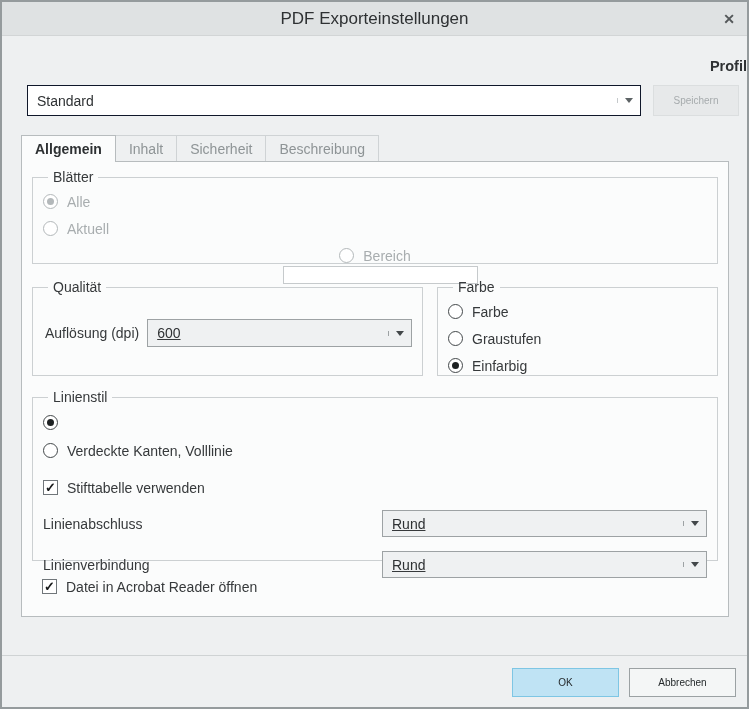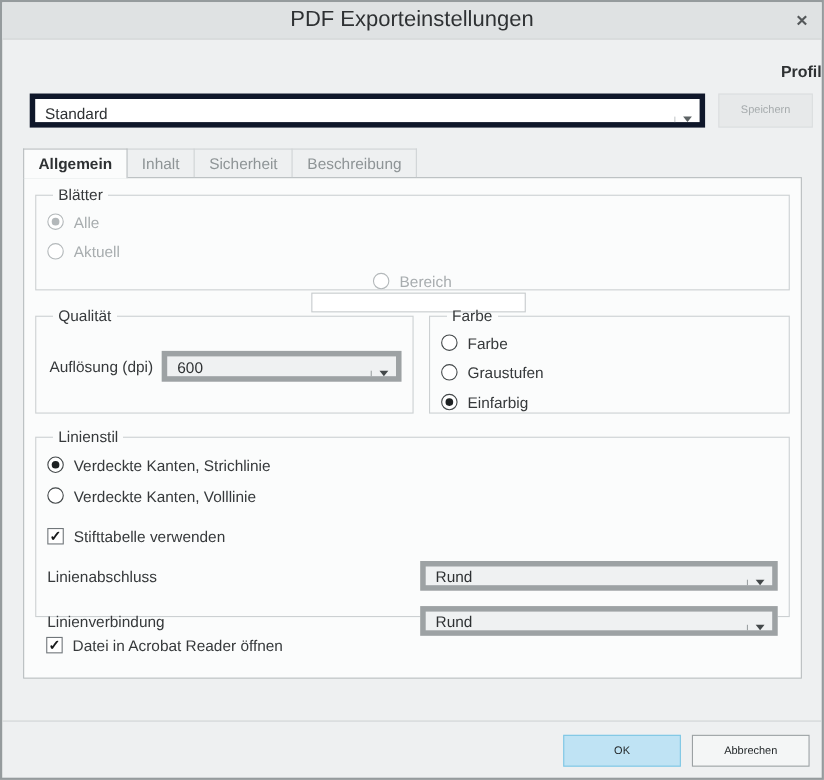--- a/index.html
+++ b/index.html
@@ -10,33 +10,33 @@
     position:relative; width:749px; height:709px;
     background:#eef0f1; border:2px solid #959b9d; overflow:hidden;
   }
 
   
   .titlebar {
     position:relative; height:34px; background:#dfe2e3;
     border-bottom:1px solid #d2d5d6;
     display:flex; align-items:center; justify-content:center;
   }
-  .titlebar .title { font-size:20px; color:#2e3133; }
+  .titlebar .title { font-size:17px; color:#2e3133; }
   .close-x {
     position:absolute; right:12px; top:50%; transform:translateY(-50%);
     font-size:14px; font-weight:bold; color:#54585a; cursor:default; line-height:1;
   }
 
   
   .profil-label { margin:22px 0 11px 12px; font-weight:bold; font-size:14.5px; color:#2e3133;text-align:right; }
   .profile-row { display:flex; align-items:center; margin:0 8px 0 25px; }
 
   .combo {
-    display:flex; align-items:flex-end; background:#ffffff;
-    border:5px solid #0f172a; height:31px;
+    display:flex; align-items:center; background:#ffffff;
+    border:1px solid #0f172a; height:31px;
   }
   .combo-white { flex:1; }
   .combo-text { flex:1; display:flex; align-items:center; padding:0 9px; color:#2e3133; }
   .combo-btn {
     width:23px; display:flex; align-items:center; justify-content:center;
     border-left:1px solid #c5c9cb; background:transparent;
   }
   .tri-down {
     width:0; height:0;
     border-left:4px solid transparent; border-right:4px solid transparent;
@@ -67,21 +67,21 @@
     margin:0 18px 0 19px; height:456px;
     background:#fbfcfc; border:1px solid #b7bcbe;
     padding:7px 10px 0 10px;
   }
 
   fieldset { border:1px solid #ccd0d2; padding:0 10px 8px 10px; }
   legend { padding:0 5px; margin-left:5px; color:#36393b; }
 
   .fs-sheets { height:95px; }
   .fs-row { display:flex; gap:14px; margin-top:15px; }
-  .fs-quality { width:344px; height:97px; }
+  .fs-quality { width:391px; height:97px; }
   .fs-color { flex:1; height:97px; }
   .fs-linestyle { margin-top:13px; height:172px; }
 
   
   .opt { display:flex; align-items:center; gap:9px; margin-top:6px; height:21px; }
   .radio {
     width:15px; height:15px; border-radius:50%;
     border:1px solid #43484a; background:#ffffff; position:relative; flex:0 0 auto;
   }
   .radio.selected::after {
@@ -99,21 +99,21 @@
   }
 
   .range-row { display:flex; align-items:center; margin-top:6px;flex-direction:column; }
   .range-input {
     flex:1; height:25px; margin:0 1px 0 12px;
     border:1px solid #c6cacc; background:#ffffff;
     font-family:inherit; font-size:14px; padding:0 6px; color:#2e3133; outline:none;
   }
 
   
-  .combo-gray { background:#eff1f2; border-color:#9da2a4; height:28px; }
+  .combo-gray { background:#eff1f2; border-color:#9da2a4; height:28px;text-decoration:underline; }
   .combo-gray .combo-btn { border-left-color:#9da2a4; }
   .combo-gray .tri-down { border-top-color:#43484a; }
 
   .dpi-row { display:flex; align-items:center; margin-top:24px; padding-left:2px; }
   .dpi-row .field-label { white-space:nowrap; }
   .dpi-row .combo { flex:1; margin-left:8px; }
 
   .select-row { display:flex; align-items:center; margin-top:12px; }
   .select-row.tight { margin-top:14px; }
   .select-row .combo { width:325px; margin-left:auto; height:27px; }
@@ -207,21 +207,20 @@
           <span class="radio selected"></span>
           <span class="opt-label">Einfarbig</span>
         </div>
       </fieldset>
     </div>
 
     <fieldset class="fs-linestyle">
       <legend>Linienstil</legend>
       <div class="opt ls-opt">
         <span class="radio selected"></span>
-        <span class="opt-label">Verdeckte Kanten, Strichlinie</span>
       </div>
       <div class="opt ls-opt">
         <span class="radio"></span>
         <span class="opt-label">Verdeckte Kanten, Volllinie</span>
       </div>
       <div class="opt ls-check">
         <span class="checkbox">✓</span>
         <span class="opt-label">Stifttabelle verwenden</span>
       </div>
       <div class="select-row">

